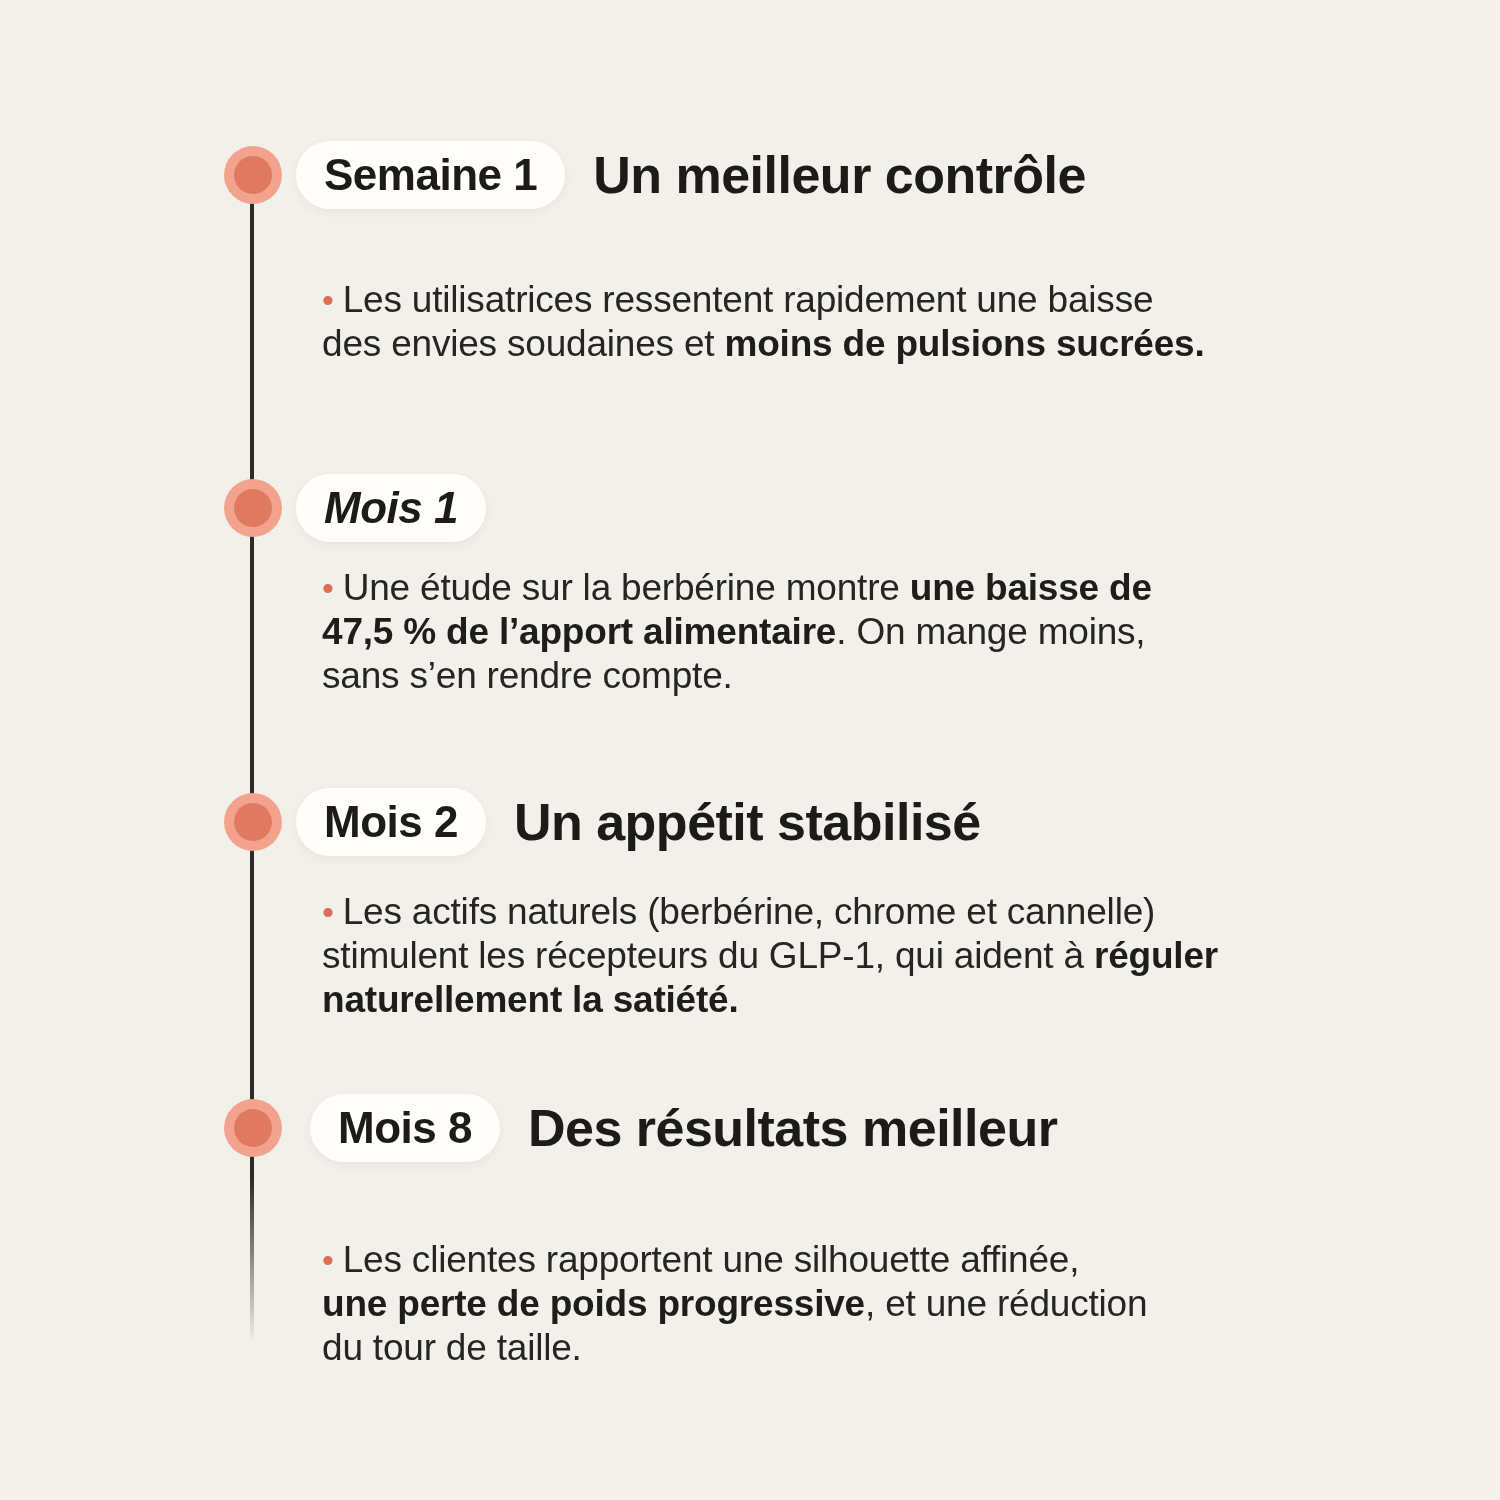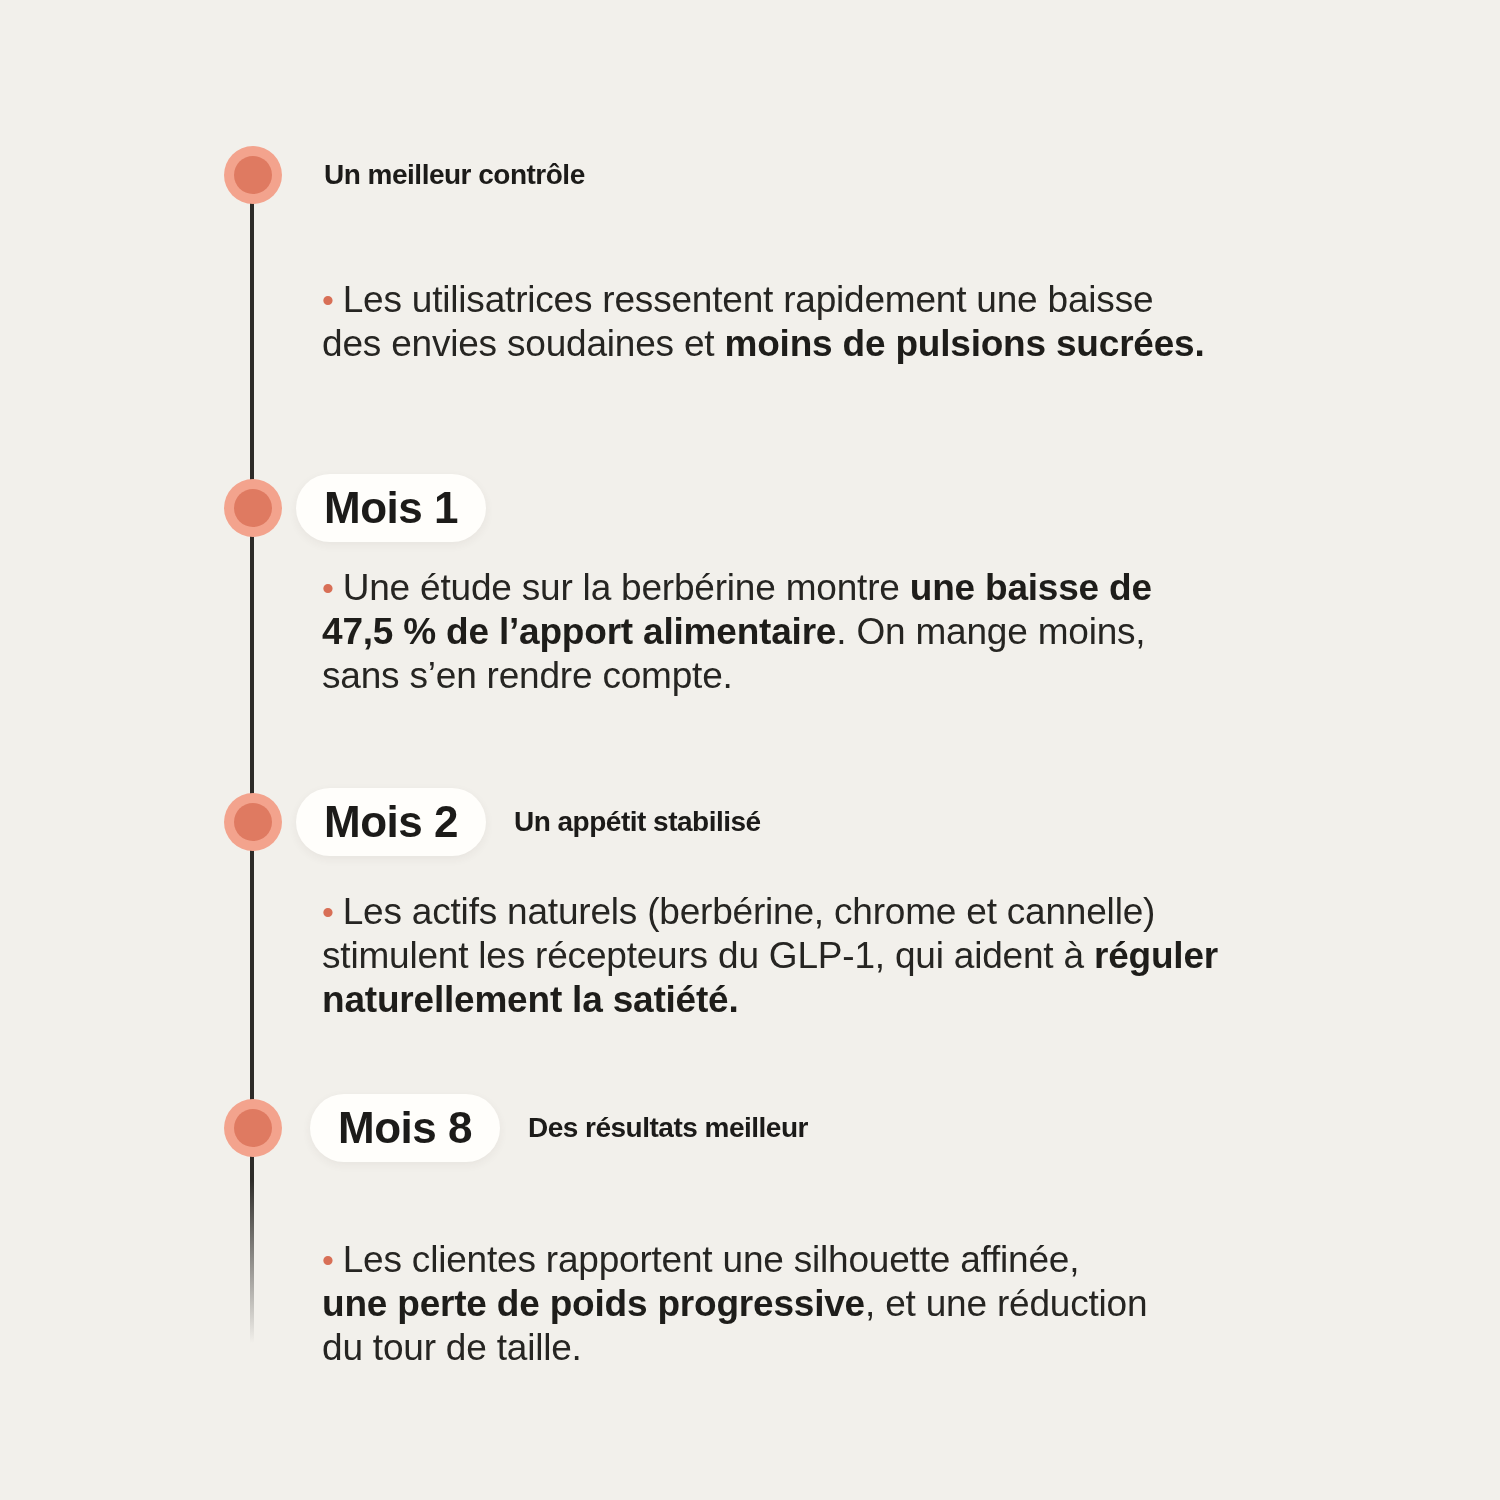--- a/index.html
+++ b/index.html
@@ -56,21 +56,21 @@
     padding: 9px 28px;
     font-size: 44px;
     font-weight: 700;
     letter-spacing: -0.5px;
     color: #1c1b19;
     box-shadow: 0 3px 10px rgba(60,55,45,0.06);
     white-space: nowrap;
   }
   .title {
     margin-left: 28px;
-    font-size: 28px;
+    font-size: 52px;
     font-weight: 700;
     letter-spacing: -0.5px;
     color: #1c1b19;
     white-space: nowrap;
   }
   .body-block {
     position: absolute;
     left: 322px;
     width: 1060px;
     font-size: 37px;
@@ -89,39 +89,40 @@
     font-weight: 700;
     color: #1e1d1a;
     text-align: right;
   }
   
   .dot-1 { top: 146px; }
   .dot-2 { top: 479px; }
   .dot-3 { top: 793px; }
   .dot-4 { top: 1099px; }
   .header-1 { top: 141px; }
-  .header-2 { top: 474px; }
+  .header-2 { top: 474px; font-style: italic; }
   .header-3 { top: 788px; }
   .header-4 { top: 1094px; left: 310px; }
   .body-1 { top: 278px; }
   .body-2 { top: 566px; }
   .body-3 { top: 890px; }
   .body-4 { top: 1190px; margin-top: 48px; }
 </style>
 </head>
 <body>
 
 <div class="canvas">
 
   <div class="timeline-line"></div>
 
   <div class="dot dot-1">
       <div class="dot-inner"></div>
     </div>
   <div class="milestone-header header-1">
+    <span class="badge">Semaine 1</span>
     <span class="title">Un meilleur contrôle</span>
   </div>
   <div class="body-block body-1"><span class="bullet">•</span><span>Les utilisatrices ressentent rapidement une baisse
 des envies soudaines et </span><b>moins de pulsions sucrées.</b></div>
 
   <div class="dot dot-2">
       <div class="dot-inner"></div>
     </div>
   <div class="milestone-header header-2">
     <span class="badge">Mois 1</span>

